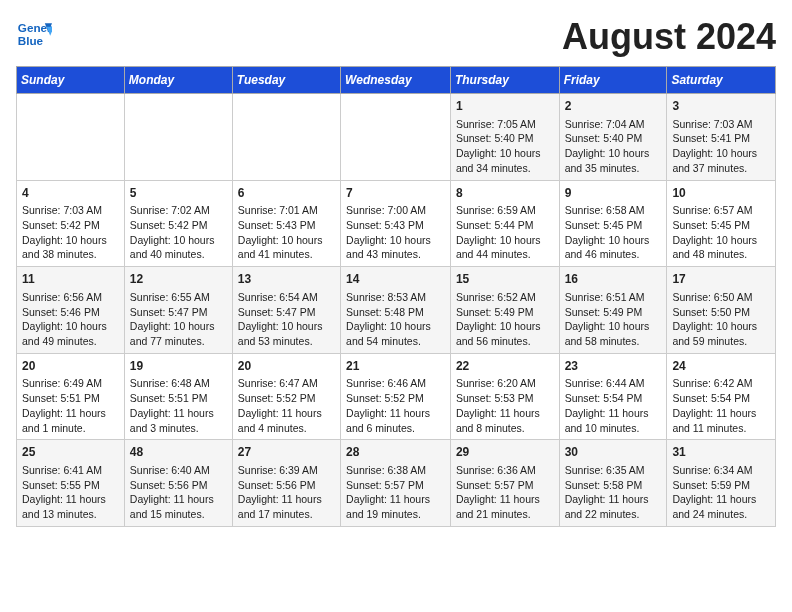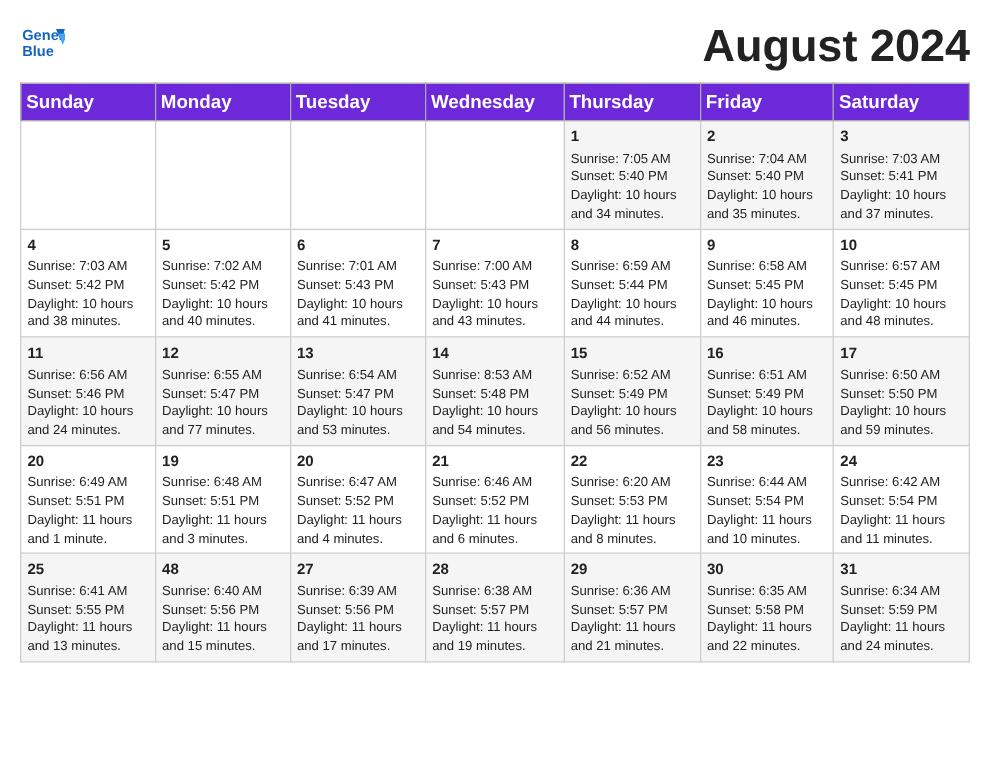--- a/index.html
+++ b/index.html
@@ -36,26 +36,27 @@
     .subtitle {
       font-size: 16px;
       color: #444;
     }
     table {
       width: 100%;
       border-collapse: collapse;
       font-size: 11px;
     }
     thead tr th {
-      background-color: #6d28d9;
+      background-color: #1d4ed8;
       color: #fff;
       padding: 6px 4px;
       text-align: left;
-      font-size: 15px;
+      font-size: 12px;
       border: 1px solid #aaa;
+      font-style: italic;
     }
     tbody tr td {
       border: 1px solid #ccc;
       vertical-align: top;
       padding: 4px 5px;
       height: 80px;
       width: 113px;
       color: #222;
       font-size: 10.5px;
       line-height: 1.4;
@@ -169,21 +170,21 @@
           <div>Sunrise: 6:57 AM</div>
           <div>Sunset: 5:45 PM</div>
           <div>Daylight: 10 hours and 48 minutes.</div>
         </td>
       </tr>
       <tr>
         <td>
           <div class="day-num">11</div>
           <div>Sunrise: 6:56 AM</div>
           <div>Sunset: 5:46 PM</div>
-          <div>Daylight: 10 hours and 24 minutes.</div>
+          <div>Daylight: 10 hours and 49 minutes.</div>
         </td>
         <td>
           <div class="day-num">12</div>
           <div>Sunrise: 6:55 AM</div>
           <div>Sunset: 5:47 PM</div>
           <div>Daylight: 10 hours and 77 minutes.</div>
         </td>
         <td>
           <div class="day-num">13</div>
           <div>Sunrise: 6:54 AM</div>

